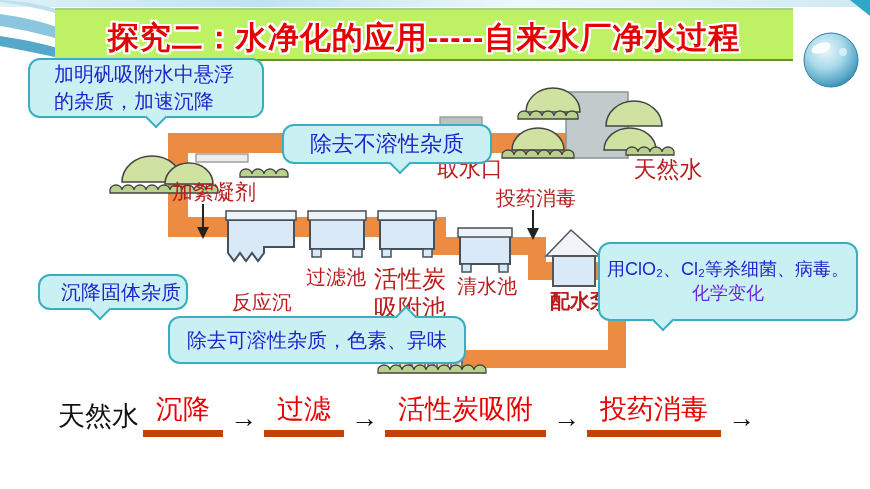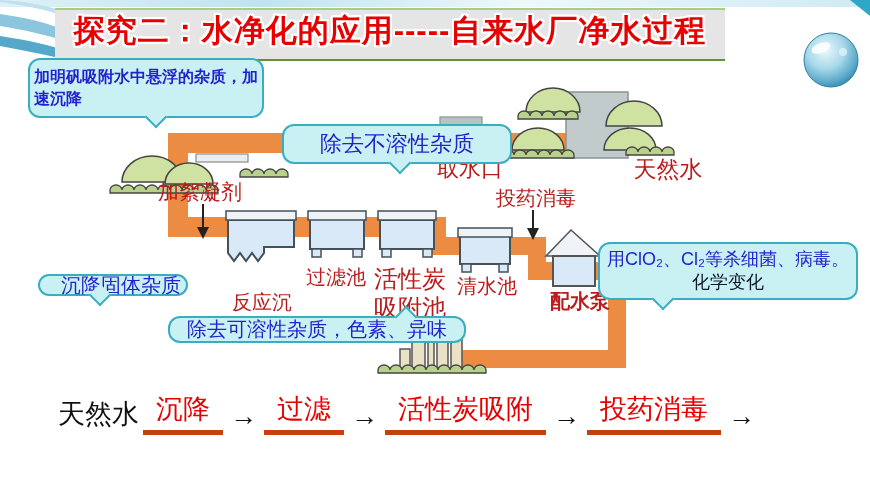--- a/index.html
+++ b/index.html
@@ -1,21 +1,21 @@
 <!DOCTYPE html>
 <html><head>
 <meta charset="utf-8">
 <style>
   html,body{margin:0;padding:0;background:#fff;}
   .stage{position:relative;width:870px;height:489px;background:#ffffff;overflow:hidden;
          font-family:"Liberation Sans","DejaVu Sans",sans-serif;}
   
-  .title-bar{position:absolute;left:55px;top:8px;width:670px;height:49px;
-    background:#e5e5e5;border-top:2px solid #a8cf7d;border-bottom:2px solid #639238;
-    display:flex;align-items:flex-start;justify-content:center;}
+  .title-bar{position:absolute;left:55px;top:8px;width:738px;height:49px;
+    background:#bef264;border-top:2px solid #a8cf7d;border-bottom:2px solid #639238;
+    display:flex;align-items:flex-end;justify-content:center;}
   .title-text{color:#e60000;font-size:31px;font-weight:700;letter-spacing:1px;white-space:nowrap;
     text-shadow:-2px -2px 0 #fff,2px -2px 0 #fff,-2px 2px 0 #fff,2px 2px 0 #fff,
                  0 -2px 0 #fff,0 2px 0 #fff,-2px 0 0 #fff,2px 0 0 #fff;}
   .top-strip{position:absolute;left:0;top:0;width:870px;height:7px;
     background:linear-gradient(90deg,#dff1f7,#bfe4ef 30%,#eef8fb 60%,#cfeaf3);}
   
   .diagram-svg{position:absolute;left:0;top:0;}
   
   .lbl{position:absolute;color:#b91c1c;text-align:center;white-space:pre-line;line-height:1.2;}
   
@@ -23,21 +23,21 @@
     color:#2323cc;display:flex;flex-direction:column;align-items:center;justify-content:center;
     box-sizing:border-box;}
   .tail{position:absolute;width:14px;height:14px;background:#c9f1f4;}
   .tail-down{bottom:-9px;transform:rotate(45deg);
     border-right:2px solid #3aaec0;border-bottom:2px solid #3aaec0;}
   .tail-up{top:-9px;transform:rotate(45deg);
     border-left:2px solid #3aaec0;border-top:2px solid #3aaec0;}
   
   .formula{position:absolute;left:58px;top:391px;font-size:27px;color:#111;
     white-space:nowrap;display:flex;align-items:flex-end;}
-  .f-step{color:#e60000;border-bottom:5px solid #c2410c;padding:0 13px 3px;margin:0 4px;}
+  .f-step{color:#e60000;border-bottom:7px solid #c2410c;padding:0 13px 3px;margin:0 4px;}
   .f-arrow{margin:0 3px;padding-bottom:3px;}
   .f-black{padding-bottom:3px;}
 </style>
 </head>
 <body>
 
 <div class="stage">
 
   <div class="top-strip"></div>
 
@@ -143,55 +143,55 @@
     <g stroke="#222" stroke-width="2">
       <line x1="533" y1="210" x2="533" y2="229"></line>
       <polygon points="527,228 539,228 533,240" fill="#222" stroke="none"></polygon>
     </g>
   </svg>
 
   <div class="title-bar">
     <span class="title-text">探究二：水净化的应用-----自来水厂净水过程</span>
   </div>
 
-  <div class="lbl" style="left:148px;top:179px;width:104px;font-size:21px;">加絮凝剂</div>
+  <div class="lbl" style="left:162px;top:179px;width:104px;font-size:21px;">加絮凝剂</div>
   <div class="lbl" style="left:424px;top:156px;width:92px;font-size:22px;">取水口</div>
   <div class="lbl" style="left:620px;top:156px;width:96px;font-size:23px;">天然水</div>
   <div class="lbl" style="left:488px;top:186px;width:96px;font-size:20px;">投药消毒</div>
   <div class="lbl" style="left:220px;top:265px;width:84px;font-size:20px;margin-top:25px;">反应沉
 淀池</div>
   <div class="lbl" style="left:294px;top:265px;width:84px;font-size:20px;">过滤池</div>
   <div class="lbl" style="left:368px;top:265px;width:84px;font-size:24px;">活性炭
 吸附池</div>
   <div class="lbl" style="left:448px;top:274px;width:78px;font-size:20px;">清水池</div>
   <div class="lbl" style="left:540px;top:289px;width:80px;font-size:20px;font-weight:bold;">配水泵</div>
 
-  <div class="callout" style="left:28px;top:58px;width:236px;height:60px;font-size:16px;
-       align-items:flex-start;padding:3px 4px;line-height:1.35;font-weight:bold;">
+  <div class="callout" style="left:28px;top:58px;width:236px;height:60px;font-size:20px;
+       align-items:flex-start;padding:3px 24px;line-height:1.35;">
     <span>加明矾吸附水中悬浮的杂质，加速沉降</span>
     <i class="tail tail-down" style="left:118px;"></i>
   </div>
 
-  <div class="callout" style="left:282px;top:124px;width:230px;height:40px;font-size:22px;">
+  <div class="callout" style="left:282px;top:124px;width:210px;height:40px;font-size:22px;">
     <span>除去不溶性杂质</span>
     <i class="tail tail-down" style="left:108px;"></i>
   </div>
 
-  <div class="callout" style="left:38px;top:274px;width:150px;height:22px;font-size:20px;padding-left:16px;">
+  <div class="callout" style="left:38px;top:274px;width:150px;height:36px;font-size:20px;padding-left:16px;">
     <span>沉降固体杂质</span>
     <i class="tail tail-down" style="left:52px;"></i>
   </div>
 
-  <div class="callout" style="left:598px;top:242px;width:260px;height:58px;font-size:18px;line-height:1.3;">
+  <div class="callout" style="left:598px;top:242px;width:260px;height:79px;font-size:18px;line-height:1.3;">
     <span>用ClO₂、Cl₂等杀细菌、病毒。</span>
-    <span style="color:#0f172a;">化学变化</span>
+    <span style="color:#6d28d9;">化学变化</span>
     <i class="tail tail-down" style="left:55px;"></i>
   </div>
 
-  <div class="callout" style="left:168px;top:316px;width:298px;height:27px;font-size:20px;">
+  <div class="callout" style="left:168px;top:316px;width:298px;height:48px;font-size:20px;">
     <span>除去可溶性杂质，色素、异味</span>
     <i class="tail tail-up" style="left:228px;"></i>
   </div>
 
   <div class="formula">
     <span class="f-black">天然水</span>
     <span class="f-step">沉降</span>
     <span class="f-arrow">→</span>
     <span class="f-step">过滤</span>
     <span class="f-arrow">→</span>

